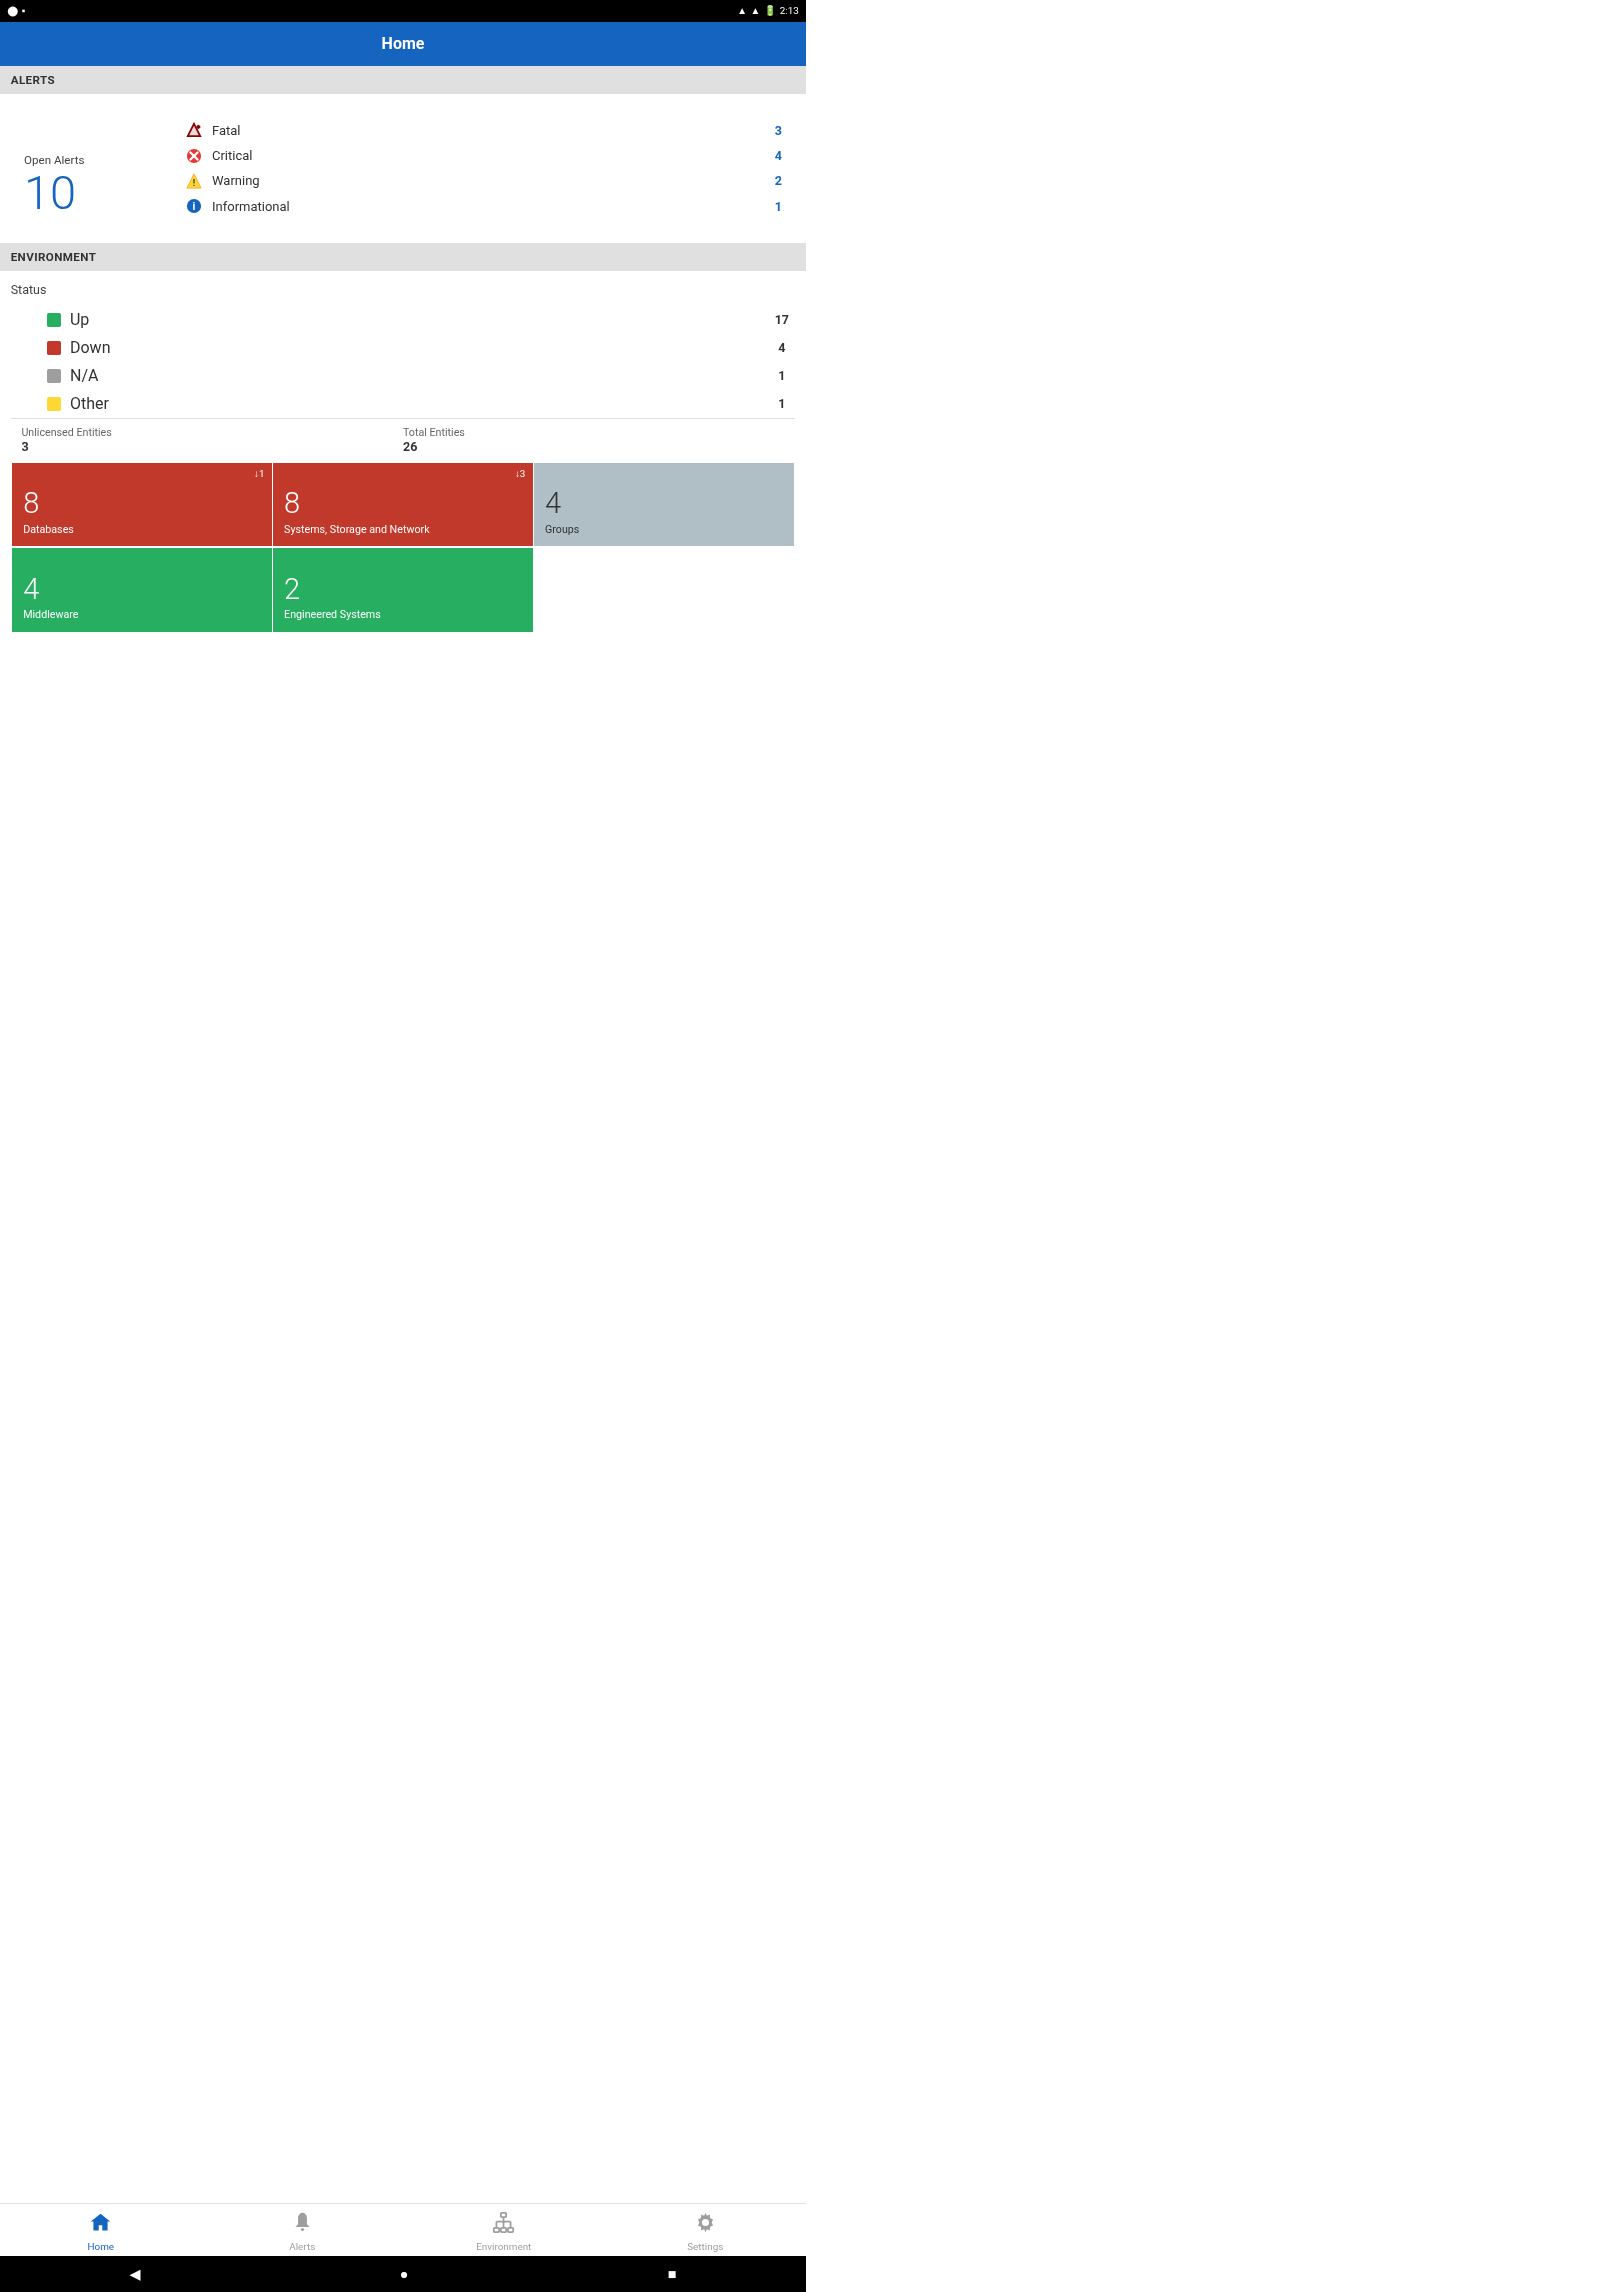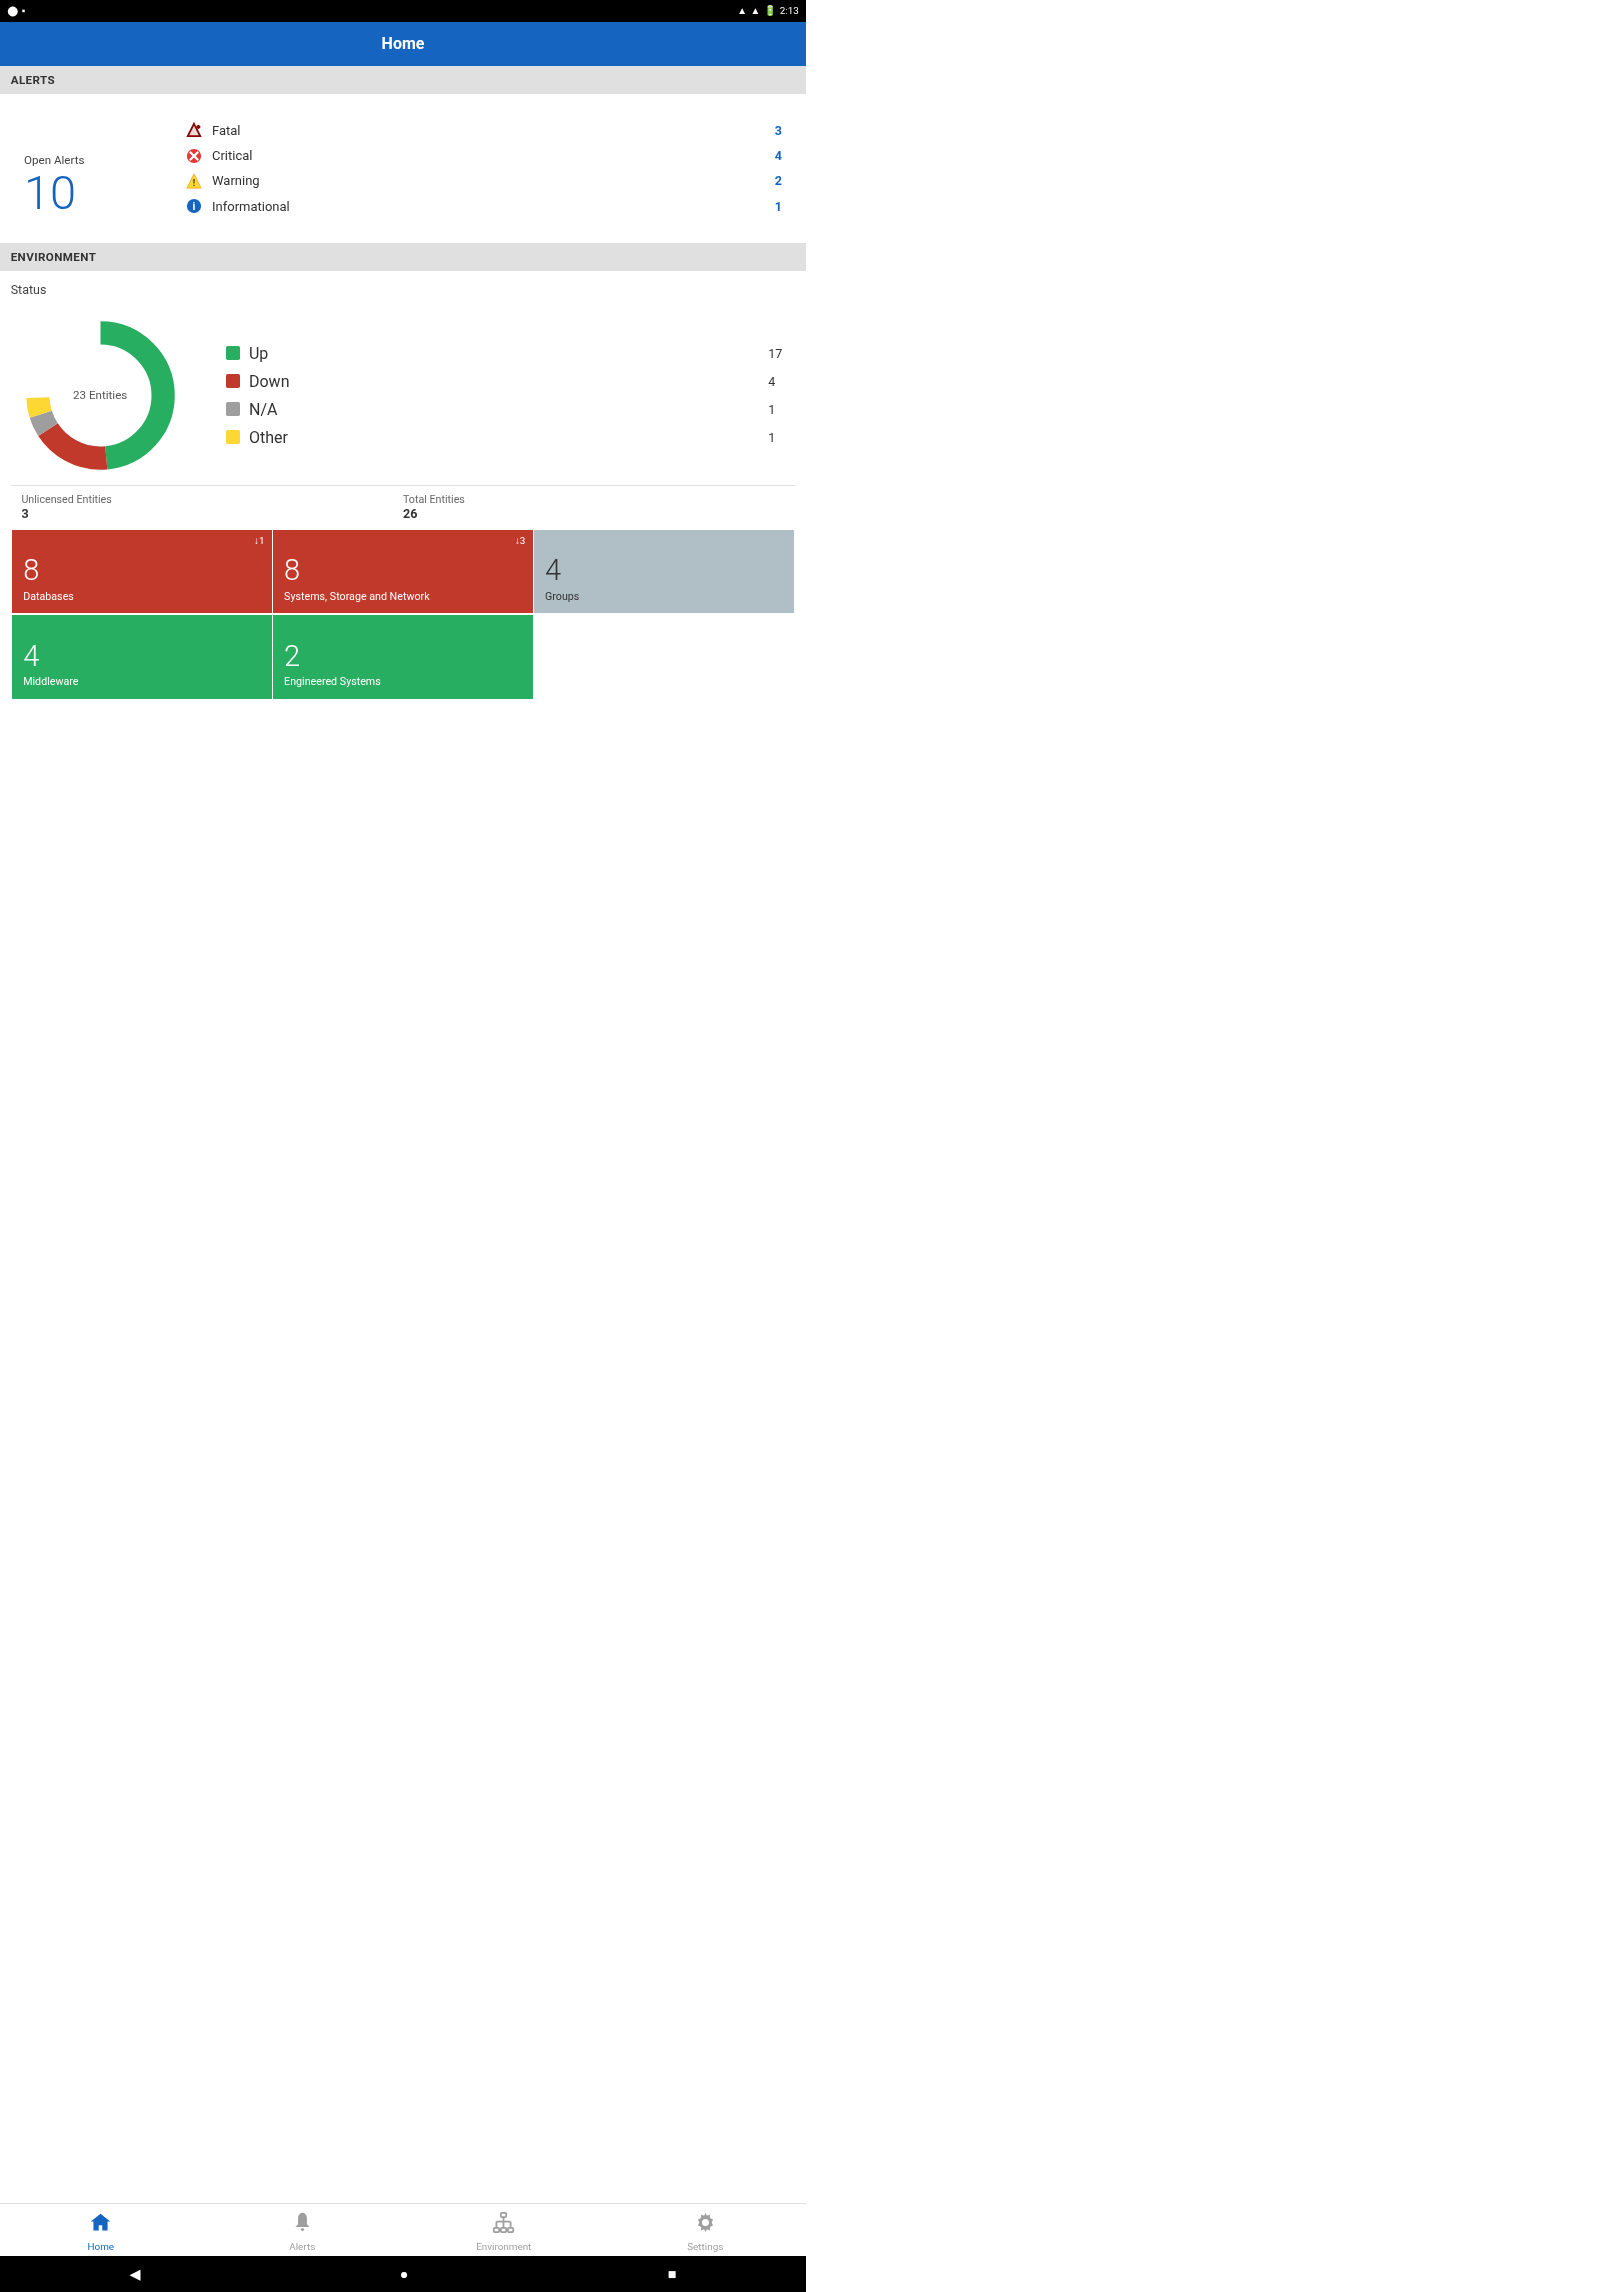--- a/index.html
+++ b/index.html
@@ -143,23 +143,23 @@
       flex-shrink: 0;
     }
     .legend-label {
       flex: 1;
       font-size: 16px;
       color: #333;
     }
     .legend-count {
       font-size: 12.5px;
       color: #333;
-      font-weight: normal;
+      font-weight: bold;
       min-width: 27px;
-      text-align: left;
+      text-align: center;
     }
 
     
     .entity-stats {
       display: flex;
       padding: 7.2px 10.7px;
       border-top: 0.9px solid #E0E0E0;
     }
     .entity-stat {
       flex: 1;
@@ -347,32 +347,20 @@
 </div>
 
 <div class="section-header">
   <span>ENVIRONMENT</span>
 </div>
 
 <div class="environment-section">
   <div class="status-label">Status</div>
   <div class="status-content">
 
-    <div class="donut-container">
-      <svg class="donut-svg" viewBox="0 0 200 200">
-
-        <circle cx="100" cy="100" r="70" fill="none" stroke="#27AE60" stroke-width="26" stroke-dasharray="323 440" stroke-dashoffset="110" transform="rotate(-90 100 100)"></circle>
-        <circle cx="100" cy="100" r="70" fill="none" stroke="#C0392B" stroke-width="26" stroke-dasharray="76 440" stroke-dashoffset="-213" transform="rotate(-90 100 100)"></circle>
-        <circle cx="100" cy="100" r="70" fill="none" stroke="#9E9E9E" stroke-width="26" stroke-dasharray="19 440" stroke-dashoffset="-289" transform="rotate(-90 100 100)"></circle>
-        <circle cx="100" cy="100" r="70" fill="none" stroke="#FDD835" stroke-width="26" stroke-dasharray="19 440" stroke-dashoffset="-308" transform="rotate(-90 100 100)"></circle>
-      </svg>
-      <div class="donut-center-text">
-        <span>23 Entities</span>
-      </div>
-    </div>
 
     <div class="status-legend">
       <div class="legend-row">
         <div class="legend-dot" style="background:#27AE60;"></div>
         <span class="legend-label">Up</span>
         <span class="legend-count">17</span>
       </div>
       <div class="legend-row">
         <div class="legend-dot" style="background:#C0392B;"></div>
         <span class="legend-label">Down</span>

